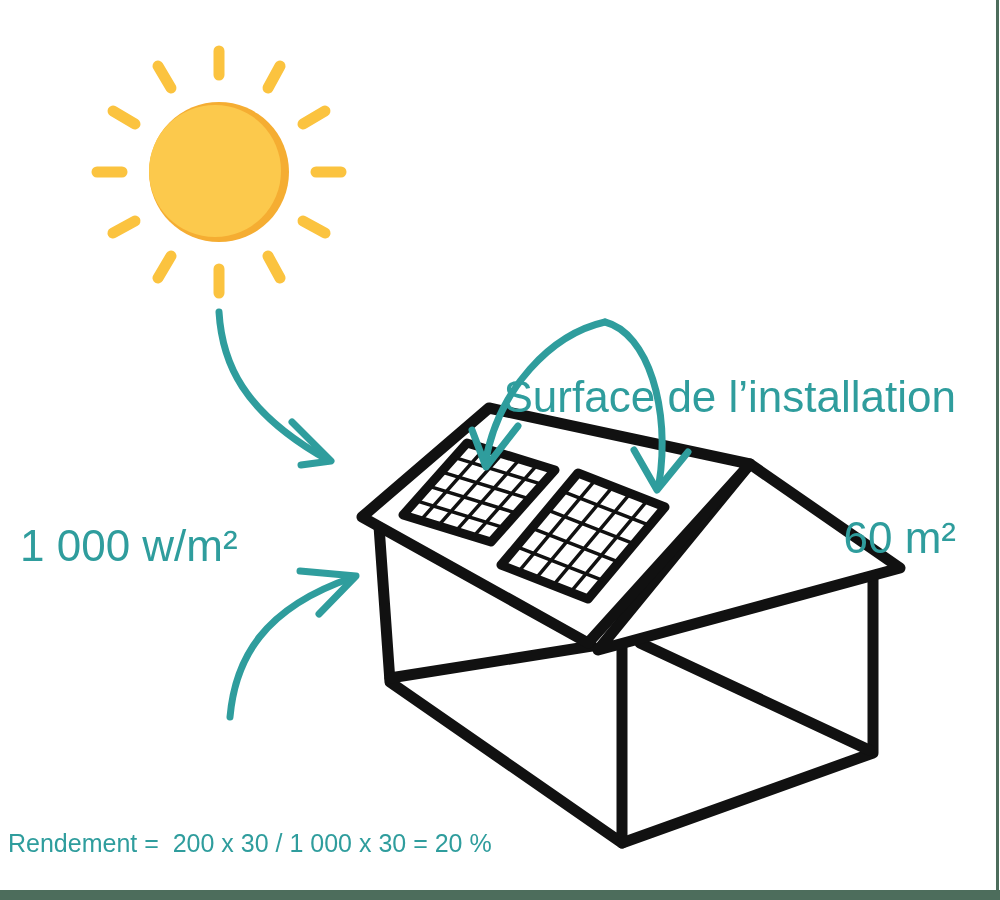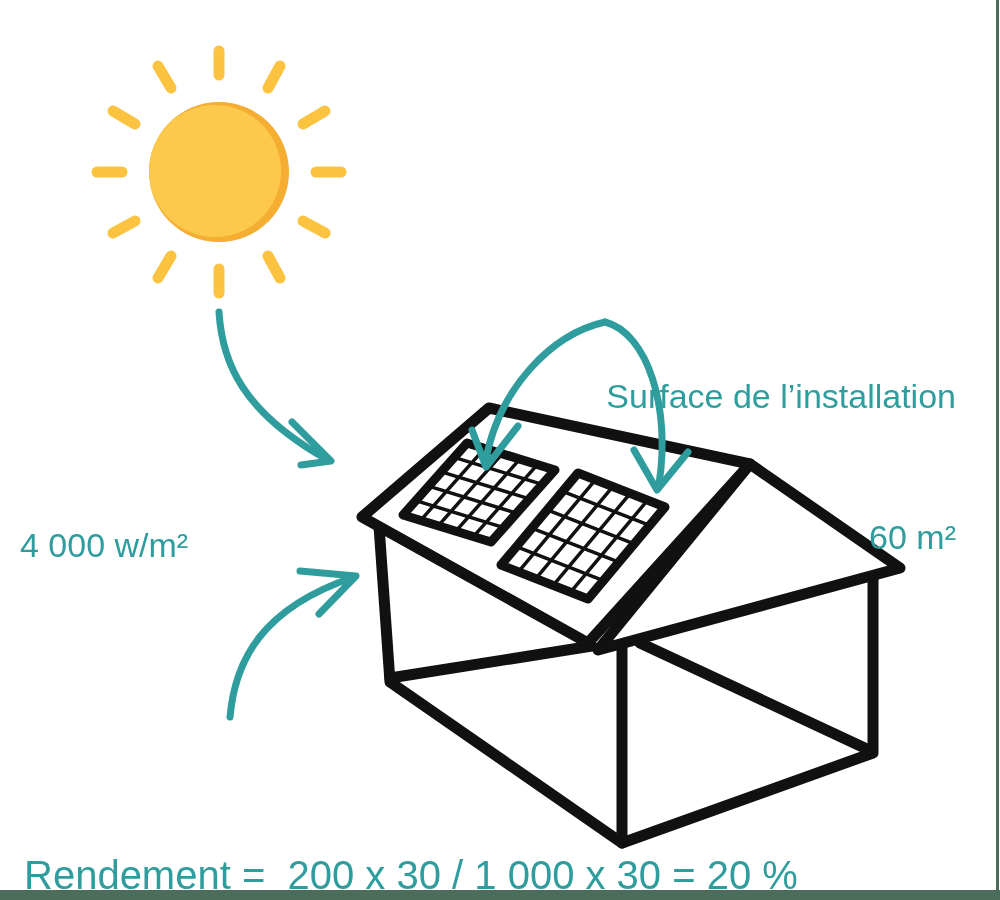--- a/index.html
+++ b/index.html
@@ -9,27 +9,27 @@
     background:#ffffff;
     overflow:hidden;
     font-family:"Liberation Sans", sans-serif;
   }
   #scene{position:absolute;left:0;top:0;}
   .label{
     position:absolute;
     color:var(--teal,#2F9D9D);
     white-space:pre;
     line-height:47px;
-    font-size:34px;
+    font-size:44px;
   }
   .label .ln{display:block;}
   #surface-label{top:279px;right:44px;text-align:right;}
   #ensoleillement-label{top:428px;left:20px;}
   #puissance-label{top:729px;left:72px;font-size:34px;}
-  #rendement-label{top:852px;left:8px;font-size:40px;margin-left:16px;}
+  #rendement-label{top:820px;left:8px;font-size:25px;}
   
   .blk{stroke:var(--line,#111);stroke-width:11;fill:none;stroke-linecap:round;stroke-linejoin:round;}
   .blkfill{stroke:var(--line,#111);stroke-width:11;fill:#ffffff;stroke-linejoin:round;}
   .pframe{stroke:var(--line,#111);stroke-width:9;fill:#ffffff;stroke-linejoin:round;vector-effect:non-scaling-stroke;}
   .pgrid{stroke:var(--line,#111);stroke-width:3.5;fill:none;vector-effect:non-scaling-stroke;}
   .arrow{stroke:var(--arrow,#2F9D9D);stroke-width:7;fill:none;stroke-linecap:round;stroke-linejoin:round;}
   .ray{stroke:var(--ray,#FBC33F);stroke-width:11;stroke-linecap:round;}
   .frame-bar{fill:var(--bar,#4D6D5C);}
 </style>
 </head>
@@ -102,19 +102,19 @@
     <rect class="frame-bar" x="0" y="890" width="1000" height="10"></rect>
     <rect class="frame-bar" x="996" y="0" width="3" height="900"></rect>
   </svg>
 
   <div class="label" id="surface-label">
     <span class="ln">Surface de l’installation</span>
     <span class="ln">60 m²</span>
   </div>
 
   <div class="label" id="ensoleillement-label">
-    <span class="ln">4 000 w/m²</span>
+    <span class="ln">1 000 w/m²</span>
   </div>
 
 
   <div class="label" id="rendement-label">Rendement =  200 x 30 / 1 000 x 30 = 20 %</div>
 
 </div>
 
 </body></html>

